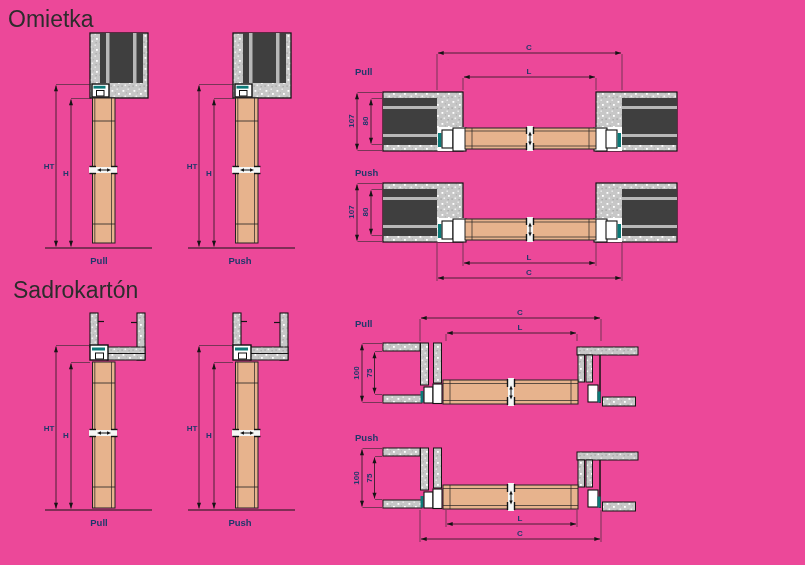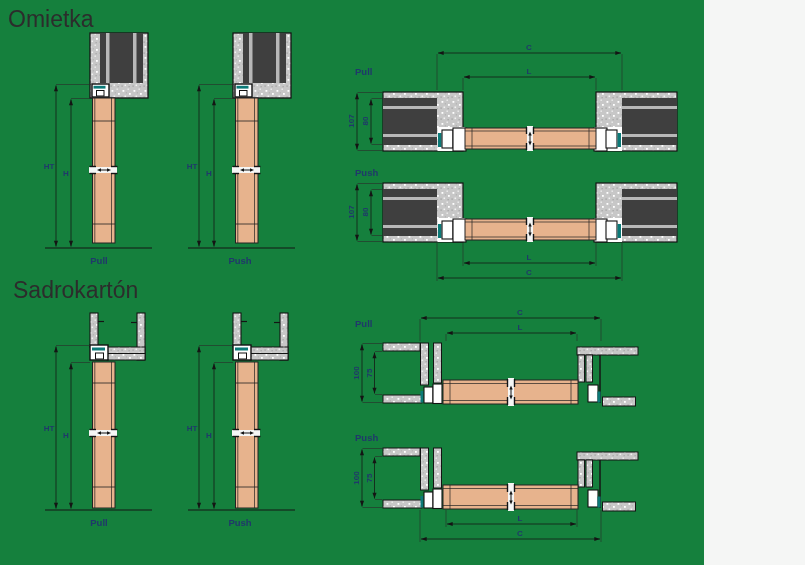--- a/index.html
+++ b/index.html
@@ -1,16 +1,16 @@
 <!DOCTYPE html>
 <html><head>
 <meta charset="utf-8">
 <style>
   html,body{margin:0;padding:0;background:#f5f6f5;}
-  .stage{position:relative;width:704px;height:565px;background:#15803d;overflow:hidden;
+  .stage{position:relative;width:805px;height:565px;background:#ec4899;overflow:hidden;
          font-family:"Liberation Sans",sans-serif;}
   svg{display:block}
   .t-title{font-family:"Liberation Sans",sans-serif;font-size:23px;fill:#2c2c2c;}
   .t-dim{font-family:"Liberation Sans",sans-serif;font-size:8px;font-weight:bold;fill:#20386b;}
   .t-lbl{font-family:"Liberation Sans",sans-serif;font-size:9.5px;font-weight:bold;fill:#20386b;}
   .dimline{stroke:#141414;stroke-width:0.75;fill:none;}
   .extline{stroke:#2a2a2a;stroke-width:0.6;fill:none;}
 </style>
 </head>
 <body>

